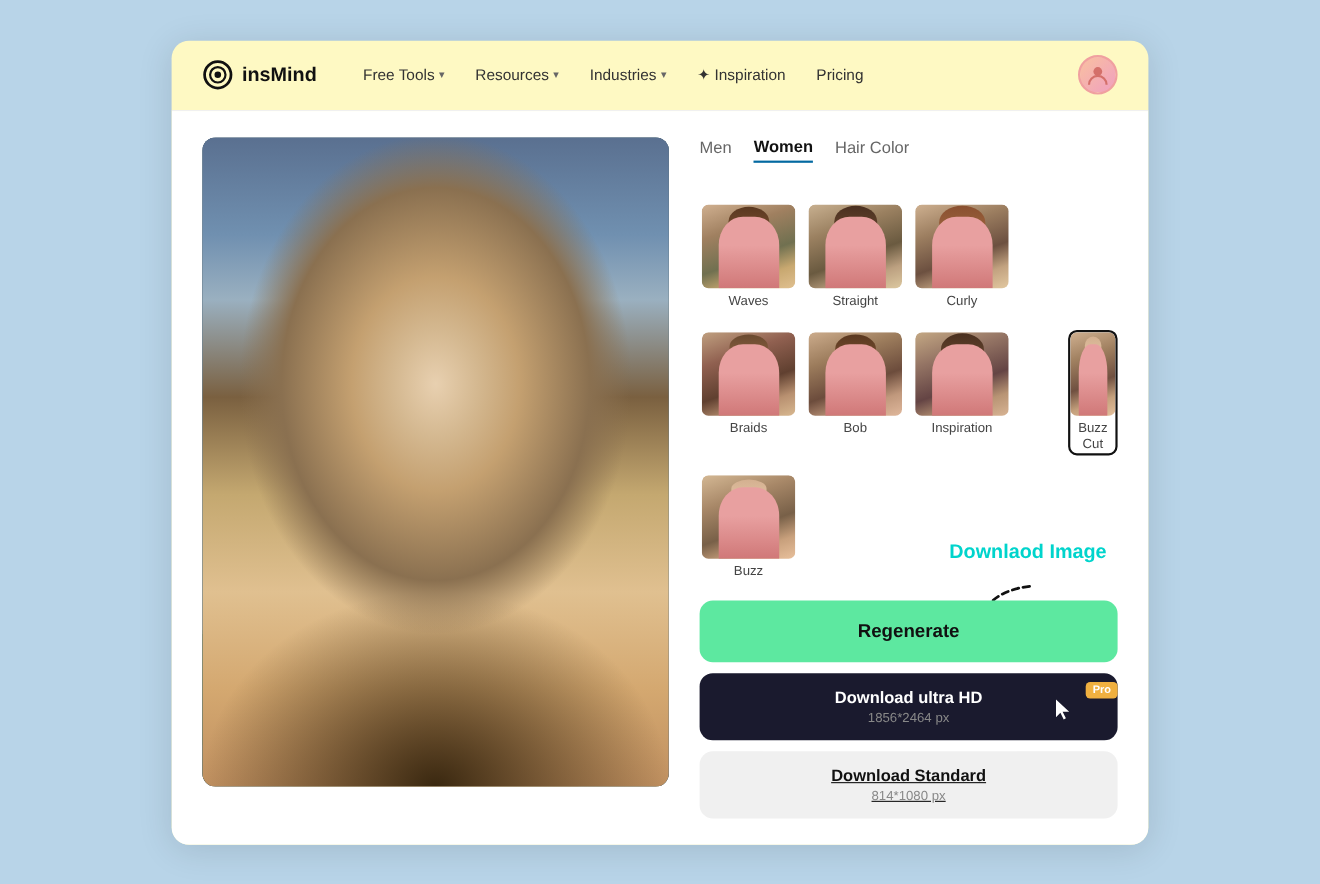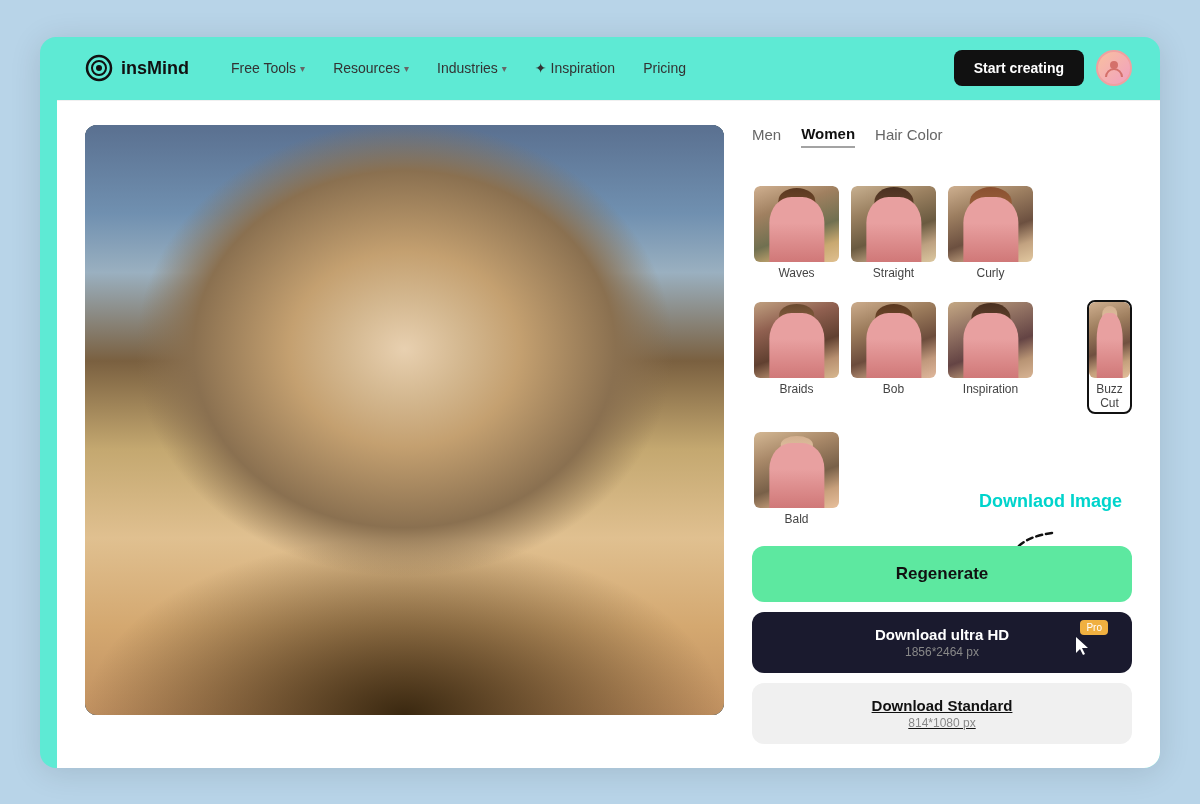--- a/index.html
+++ b/index.html
@@ -5,27 +5,26 @@
     * { margin: 0; padding: 0; box-sizing: border-box; }
     body {
       background: #b8d4e8;
       font-family: -apple-system, BlinkMacSystemFont, 'Segoe UI', sans-serif;
       min-height: 100vh;
       display: flex;
       align-items: center;
       justify-content: center;
     }
     .app-container {
-      background: #5eead4;
+      background: #fef9c3;
       border-radius: 16px;
-      width: 1120px;
+      width: 888px;
       min-height: 720px;
       overflow: hidden;
       box-shadow: 0 4px 32px rgba(0,0,0,0.12);
-      padding-left: 17px;
     }
     
     .header {
       display: flex;
       align-items: center;
       padding: 0 28px;
       height: 64px;
       border-bottom: 1px solid #f0f0f0;
       gap: 32px;
     }
@@ -150,21 +149,21 @@
     }
     .tab {
       font-size: 15px;
       color: #666;
       cursor: pointer;
       padding-bottom: 4px;
     }
     .tab.active {
       font-weight: 700;
       color: #111;
-      border-bottom: 2px solid #a3a3a3;
+      border-bottom: 2px solid #0369a1;
     }
     
     .hairstyle-grid {
       display: grid;
       grid-template-columns: repeat(4, 1fr);
       gap: 8px;
       margin-bottom: 16px;
     }
     .hairstyle-item {
       cursor: pointer;
@@ -298,25 +297,25 @@
       cursor: pointer;
       margin-bottom: 10px;
       position: relative;
       display: flex;
       flex-direction: column;
       align-items: center;
     }
     .btn-download-hd .pro-badge {
       position: absolute;
       top: 8px;
-      right: 24px;
+      right: 0;
       background: #f0b040;
       color: #fff;
       font-size: 10px;
-      font-weight: 400;
+      font-weight: 700;
       padding: 2px 6px;
       border-radius: 4px;
     }
     .btn-download-hd .cursor-icon {
       position: absolute;
       right: 40px;
       bottom: 12px;
       color: #fff;
       font-size: 16px;
     }
@@ -395,21 +394,20 @@
       <div class="nav-item nav-inspiration">
         <span class="spark-icon">✦</span>
         <span>Inspiration</span>
       </div>
       <div class="nav-item">
         <span>Pricing</span>
       </div>
     </nav>
 
     <div class="header-actions">
-      <button class="btn-start">Start creating</button>
       <div class="avatar">
         <svg width="22" height="22" viewBox="0 0 22 22" fill="none">
           <circle cx="11" cy="8" r="4" fill="#d4706a"></circle>
           <path d="M3 20c0-4.4 3.6-8 8-8s8 3.6 8 8" stroke="#d4706a" stroke-width="2" fill="none"></path>
         </svg>
       </div>
     </div>
   </header>
 
   <div class="main-content">
@@ -565,21 +563,21 @@
       </div>
 
       <div style="display:flex; gap:8px; margin-bottom:16px;">
 
         <div class="hairstyle-item" style="width: calc(25% - 6px);">
           <div class="hairstyle-thumb thumb-bald">
             <div class="thumb-head"></div>
             <div class="thumb-hair-bald"></div>
             <div class="thumb-person"></div>
           </div>
-          <div class="hairstyle-label">Bald</div>
+          <div class="hairstyle-label">Buzz</div>
         </div>
       </div>
 
       <div class="annotation-area">
         <div class="download-annotation">
           <span>Downlaod Image</span>
         </div>
         
         <svg class="arrow-annotation" width="80" height="60" viewBox="0 0 80 60">
           <path d="M60 5 Q20 10 15 40 L18 55" stroke="#111" stroke-width="2.5" fill="none" stroke-dasharray="6,4" stroke-linecap="round"></path>

